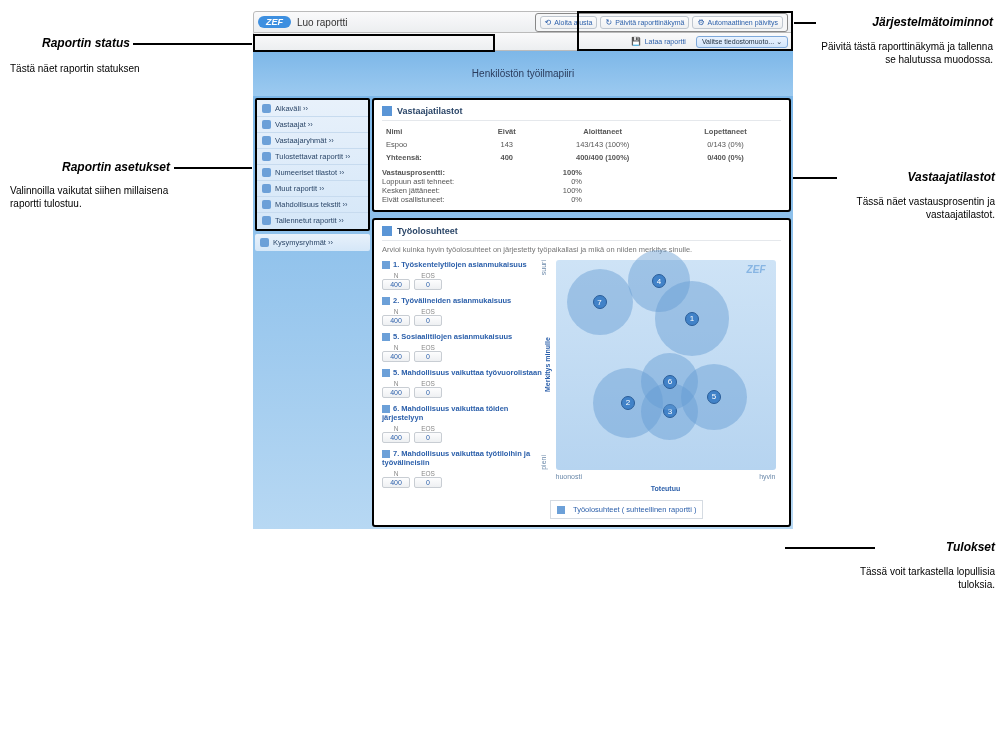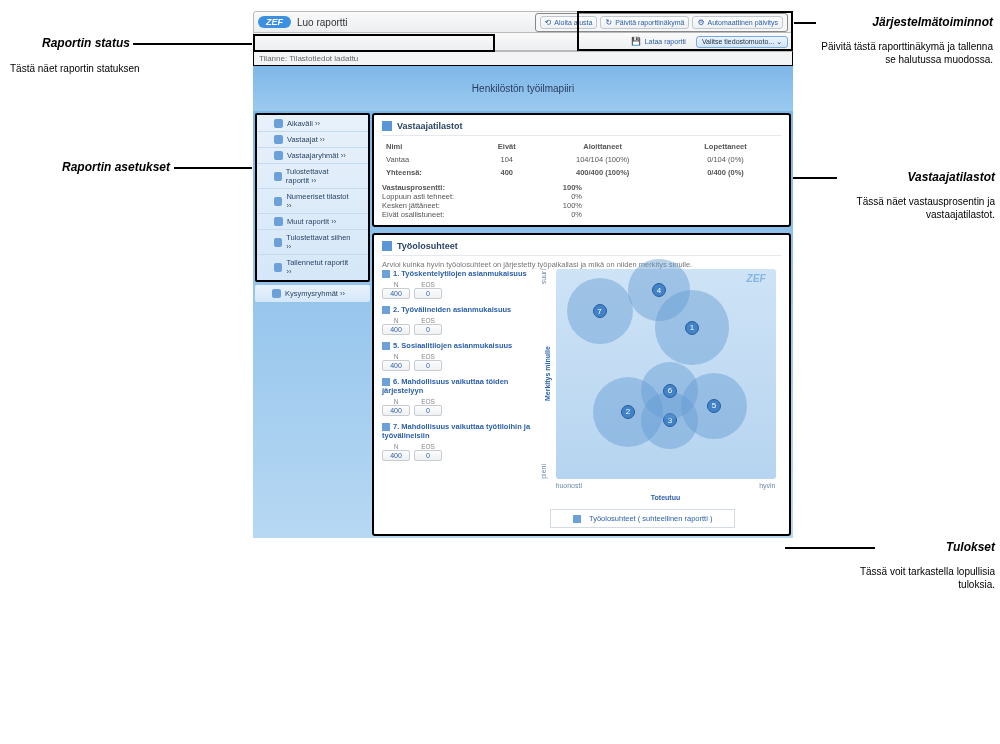--- a/index.html
+++ b/index.html
@@ -123,21 +123,21 @@
     border: 2px solid #000;
     background: linear-gradient(#e8f1fb,#d5e7f8);
     border-radius: 2px;
     padding: 1px 0;
   }
   .side-panel.noborder { border: none; }
   .side-item {
     display: flex;
     align-items: center;
     gap: 4px;
-    padding: 3px 17px;
+    padding: 3px 5px;
     font-size: 7.5px;
     color: #2b4668;
     border-bottom: 1px solid #c7dbef;
     cursor: pointer;
   }
   .side-item:last-child { border-bottom: none; }
   .side-ic { width: 9px; height: 9px; display: inline-block; background: #6ca0d8; border-radius: 2px; }
 
   .col-main {
     flex: 1;
@@ -184,20 +184,21 @@
   table.stats tr.total td { font-weight: 700; }
 
   .metrics { font-size: 7.5px; margin-top: 4px; }
   .metrics .row { display: flex; }
   .metrics .lbl { width: 160px; }
   .metrics .val { text-align: right; width: 40px; }
 
   .panel-sub {
     font-size: 7.5px;
     color: #777;
+    margin-bottom: 6px;
   }
 
   .results-flex { display: flex; gap: 8px; }
   .q-list { width: 160px; display: flex; flex-direction: column; gap: 6px; }
   .q-item { font-size: 7.5px; color: #2b5faa; }
   .q-ic { display:inline-block; width:8px; height:8px; background:#6ca0d8; margin-right:3px; vertical-align:middle; }
   .q-label { color:#2b5faa;font-weight:bold; }
   .n-eos { display: flex; gap: 4px; margin-top: 3px; }
   .mini {
     width: 28px;
@@ -259,21 +260,21 @@
     border-radius:50%;
     color:#fff;
     font-size:8px;
     display:flex; align-items:center; justify-content:center;
     transform: translate(-50%,-50%);
   }
 
   .legend {
     margin-top: 30px;
     border:1px solid #d5dbe2;
-    padding:4px 22px;
+    padding:4px 6px;
     font-size:7.5px;
     color:#2b5faa;
     display:inline-flex;
     align-items:center;
     gap:5px;
   }
 
   
   .hl-box { position:absolute; border:2px solid #000; pointer-events:none; }
 </style>
@@ -284,20 +285,21 @@
 
   <div class="anno" style="left:10px; top:36px; text-align:right; width:120px">
     <div class="anno-title">Raportin status</div>
   </div>
   <div class="anno anno-body" style="left:10px; top:62px; width:190px">Tästä näet raportin statuksen</div>
   <div class="anno-line" style="left:133px; top:43px; width:119px; height:2px"></div>
 
   <div class="anno" style="left:10px; top:160px; text-align:right; width:160px">
     <div class="anno-title">Raportin asetukset</div>
   </div>
+  <div class="anno anno-body" style="left:10px; top:184px; width:190px">Valinnoilla vaikutat siihen millaisena raportti tulostuu.</div>
   <div class="anno-line" style="left:174px; top:167px; width:78px; height:2px"></div>
 
   <div class="anno" style="left:818px; top:15px; width:175px; text-align:right">
     <div class="anno-title">Järjestelmätoiminnot</div>
   </div>
   <div class="anno anno-body" style="left:808px; top:40px; width:185px; text-align:right">Päivitä tästä raporttinäkymä ja tallenna se halutussa muodossa.</div>
   <div class="anno-line" style="left:794px; top:22px; width:22px; height:2px"></div>
 
   <div class="anno" style="left:840px; top:170px; width:155px; text-align:right">
     <div class="anno-title">Vastaajatilastot</div>
@@ -337,21 +339,20 @@
       <span class="top-btn" style="border:none;background:none">
         <span class="ic" style="color:#3a6db5">💾</span>
         <span>Lataa raportti</span>
       </span>
       <span class="top-select">
         <span>Valitse tiedostomuoto...</span>
         <span> ⌄</span>
       </span>
     </div>
 
-    <div class="status-bar">Tilanne: Tilastotiedot ladattu</div>
 
     <div style="background:linear-gradient(#7db7e8,#9ccaf0);">
       <div class="body-title">Henkilöstön työilmapiiri</div>
     </div>
 
     <div class="app-body">
 
       <div class="sidebar">
         <div class="side-panel" id="side-group1">
             <div class="side-item">
@@ -373,21 +374,21 @@
             <div class="side-item">
               <span class="side-ic"></span>
               <span>Numeeriset tilastot ››</span>
             </div>
             <div class="side-item">
               <span class="side-ic"></span>
               <span>Muut raportit ››</span>
             </div>
             <div class="side-item">
               <span class="side-ic"></span>
-              <span>Tulostettavat siihen ››</span>
+              <span>Mahdollisuus tekstit ››</span>
             </div>
             <div class="side-item">
               <span class="side-ic"></span>
               <span>Tallennetut raportit ››</span>
             </div>
           </div>
         <div class="side-panel noborder" id="side-group2">
             <div class="side-item">
               <span class="side-ic"></span>
               <span>Kysymysryhmät ››</span>
@@ -406,24 +407,24 @@
             <thead>
                 <tr id="stats-head">
                   <th>Nimi</th>
                   <th>Eivät</th>
                   <th>Aloittaneet</th>
                   <th>Lopettaneet</th>
                 </tr>
               </thead>
             <tbody id="stats-body">
                 <tr>
-                  <td>Vantaa</td>
-                  <td>104</td>
-                  <td>104/104 (100%)</td>
-                  <td>0/104 (0%)</td>
+                  <td>Espoo</td>
+                  <td>143</td>
+                  <td>143/143 (100%)</td>
+                  <td>0/143 (0%)</td>
                 </tr>
                 <tr class="total">
                   <td>Yhteensä:</td>
                   <td>400</td>
                   <td>400/400 (100%)</td>
                   <td>0/400 (0%)</td>
                 </tr>
               </tbody>
           </table>
           <div class="metrics">
@@ -488,20 +489,33 @@
                       <div class="mini-head">N</div>
                       <div class="mini">400</div>
                     </div>
                     <div>
                       <div class="mini-head">EOS</div>
                       <div class="mini">0</div>
                     </div>
                   </div>
                 </div>
                 <div class="q-item">
+                  <div><span class="q-ic"></span><span class="q-label">5. Mahdollisuus vaikuttaa työvuorolistaan</span></div>
+                  <div class="n-eos">
+                    <div>
+                      <div class="mini-head">N</div>
+                      <div class="mini">400</div>
+                    </div>
+                    <div>
+                      <div class="mini-head">EOS</div>
+                      <div class="mini">0</div>
+                    </div>
+                  </div>
+                </div>
+                <div class="q-item">
                   <div><span class="q-ic"></span><span class="q-label">6. Mahdollisuus vaikuttaa töiden järjestelyyn</span></div>
                   <div class="n-eos">
                     <div>
                       <div class="mini-head">N</div>
                       <div class="mini">400</div>
                     </div>
                     <div>
                       <div class="mini-head">EOS</div>
                       <div class="mini">0</div>
                     </div>

